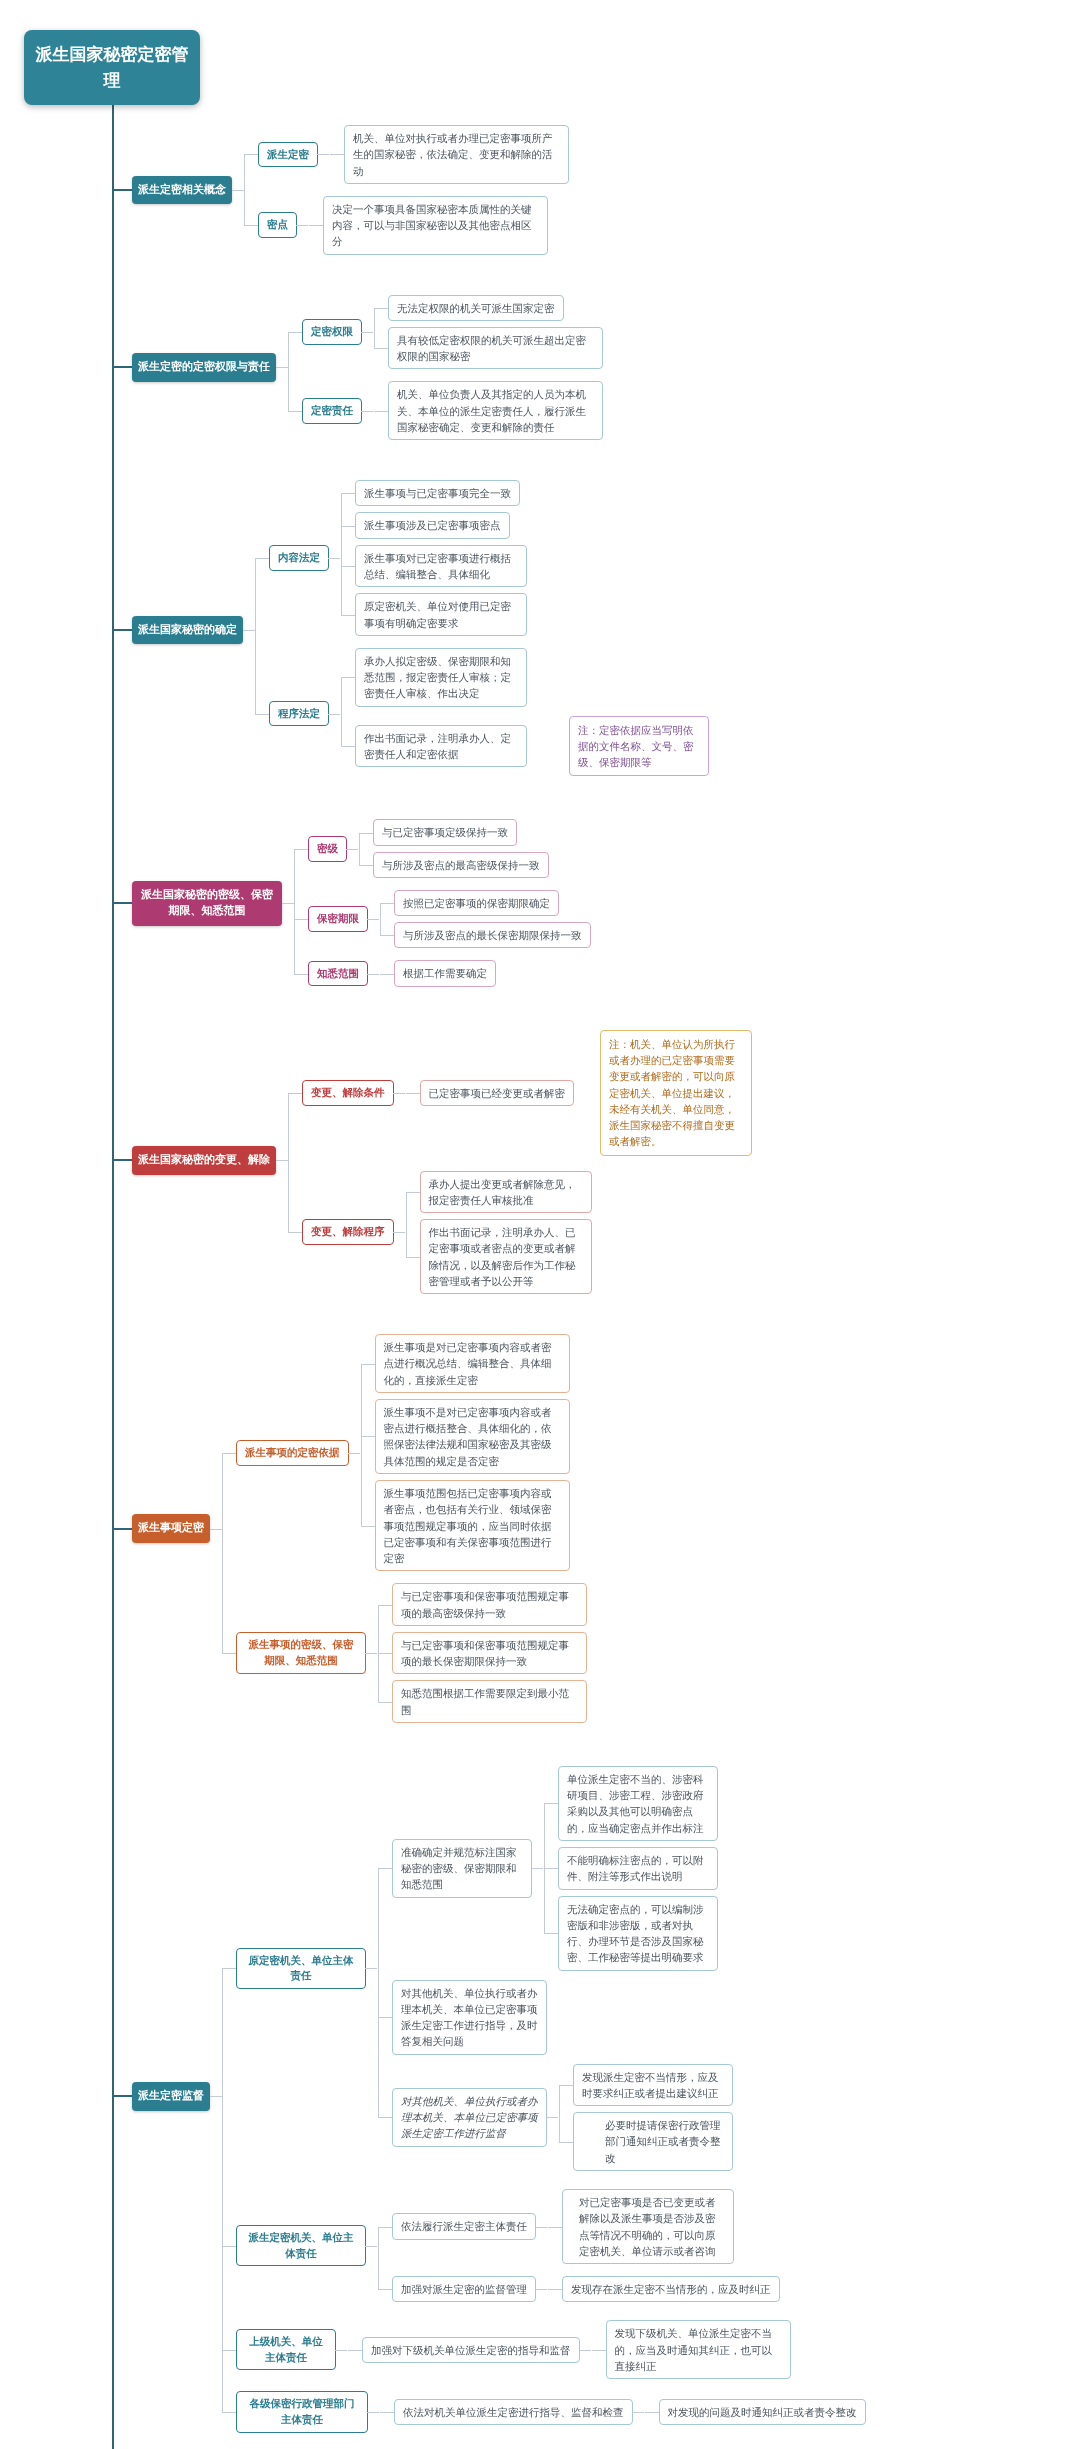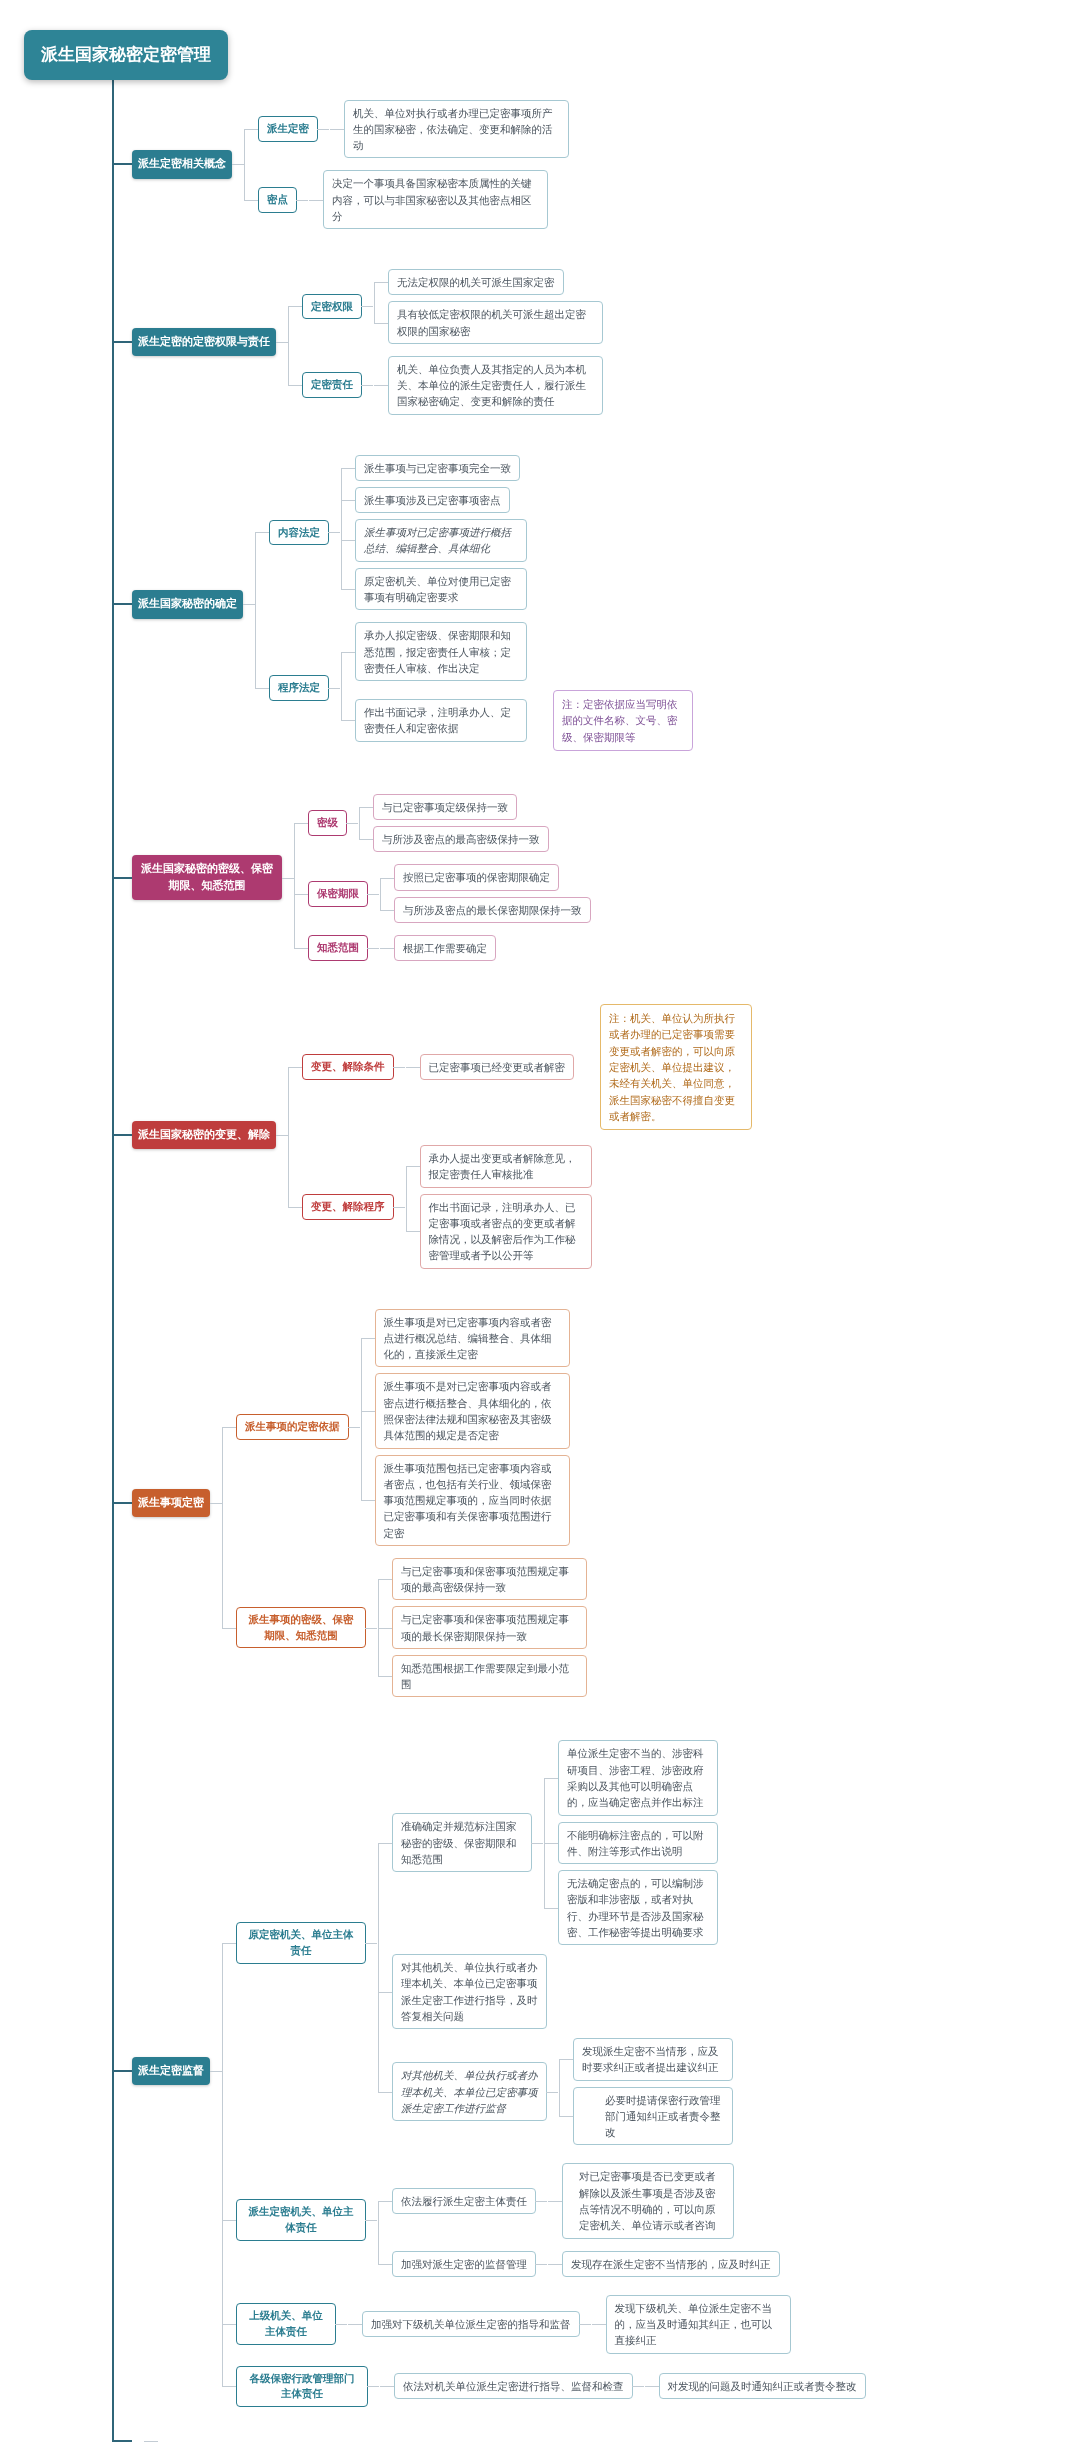--- a/index.html
+++ b/index.html
@@ -6,21 +6,21 @@
   html,body { background:#ffffff; }
   body {
     width:1080px; min-height:2449px;
     font-family:"DejaVu Sans","Liberation Sans",sans-serif;
     color:#4a545e;
   }
   .map { padding:30px 8px 48px 24px; }
 
   
   .root-box {
-    width:204px; padding:12px 10px;
+    width:176px; padding:12px 10px;
     background:#2e8496; color:#fff;
     font-size:17px; font-weight:bold; line-height:1.5; text-align:center;
     border-radius:8px; box-shadow:0 2px 6px rgba(0,0,0,.28);
     position:relative; z-index:2;
   }
 
   
   .branches { margin-left:88px; }
   .branches > .node { position:relative; padding:14px 0 14px 20px; --ln:#c3ccd4; }
   .branches > .node::before {
@@ -136,38 +136,38 @@
           <div class="node">
             <div class="box b-sub has-kids">内容法定</div>
             <div class="children">
               <div class="node">
                 <div class="box b-leaf" style="max-width: 172px;">派生事项与已定密事项完全一致</div>
               </div>
               <div class="node">
                 <div class="box b-leaf" style="max-width: 172px;">派生事项涉及已定密事项密点</div>
               </div>
               <div class="node">
-                <div class="box b-leaf" style="max-width: 172px; font-style: italic;">派生事项对已定密事项进行概括总结、编辑整合、具体细化</div>
+                <div class="box b-leaf" style="max-width: 172px;">派生事项对已定密事项进行概括总结、编辑整合、具体细化</div>
               </div>
               <div class="node">
                 <div class="box b-leaf" style="max-width: 172px;">原定密机关、单位对使用已定密事项有明确定密要求</div>
               </div>
             </div>
           </div>
           <div class="node">
             <div class="box b-sub has-kids">程序法定</div>
             <div class="children">
               <div class="node">
                 <div class="box b-leaf" style="max-width: 172px;">承办人拟定密级、保密期限和知悉范围，报定密责任人审核；定密责任人审核、作出决定</div>
               </div>
               <div class="node">
                 <div class="box b-leaf" style="max-width: 172px;">作出书面记录，注明承办人、定密责任人和定密依据</div>
                 <div class="children">
                   <div class="node note-node deep">
-                    <div class="box b-note" style="max-width: 140px; border-color: rgb(201, 164, 218); color: rgb(125, 79, 149);">注：定密依据应当写明依据的文件名称、文号、密级、保密期限等</div>
+                    <div class="box b-note" style="max-width: 140px; border-color: rgb(201, 164, 218); color: rgb(125, 79, 149); margin-left: 16px;">注：定密依据应当写明依据的文件名称、文号、密级、保密期限等</div>
                   </div>
                 </div>
               </div>
             </div>
           </div>
         </div>
       </div>
       <div class="node" style="--c: #ad3a70; --soft: #d8a6c0;">
         <div class="box b-branch has-kids" style="max-width: 150px;">派生国家秘密的密级、保密期限、知悉范围</div>
         <div class="children">

